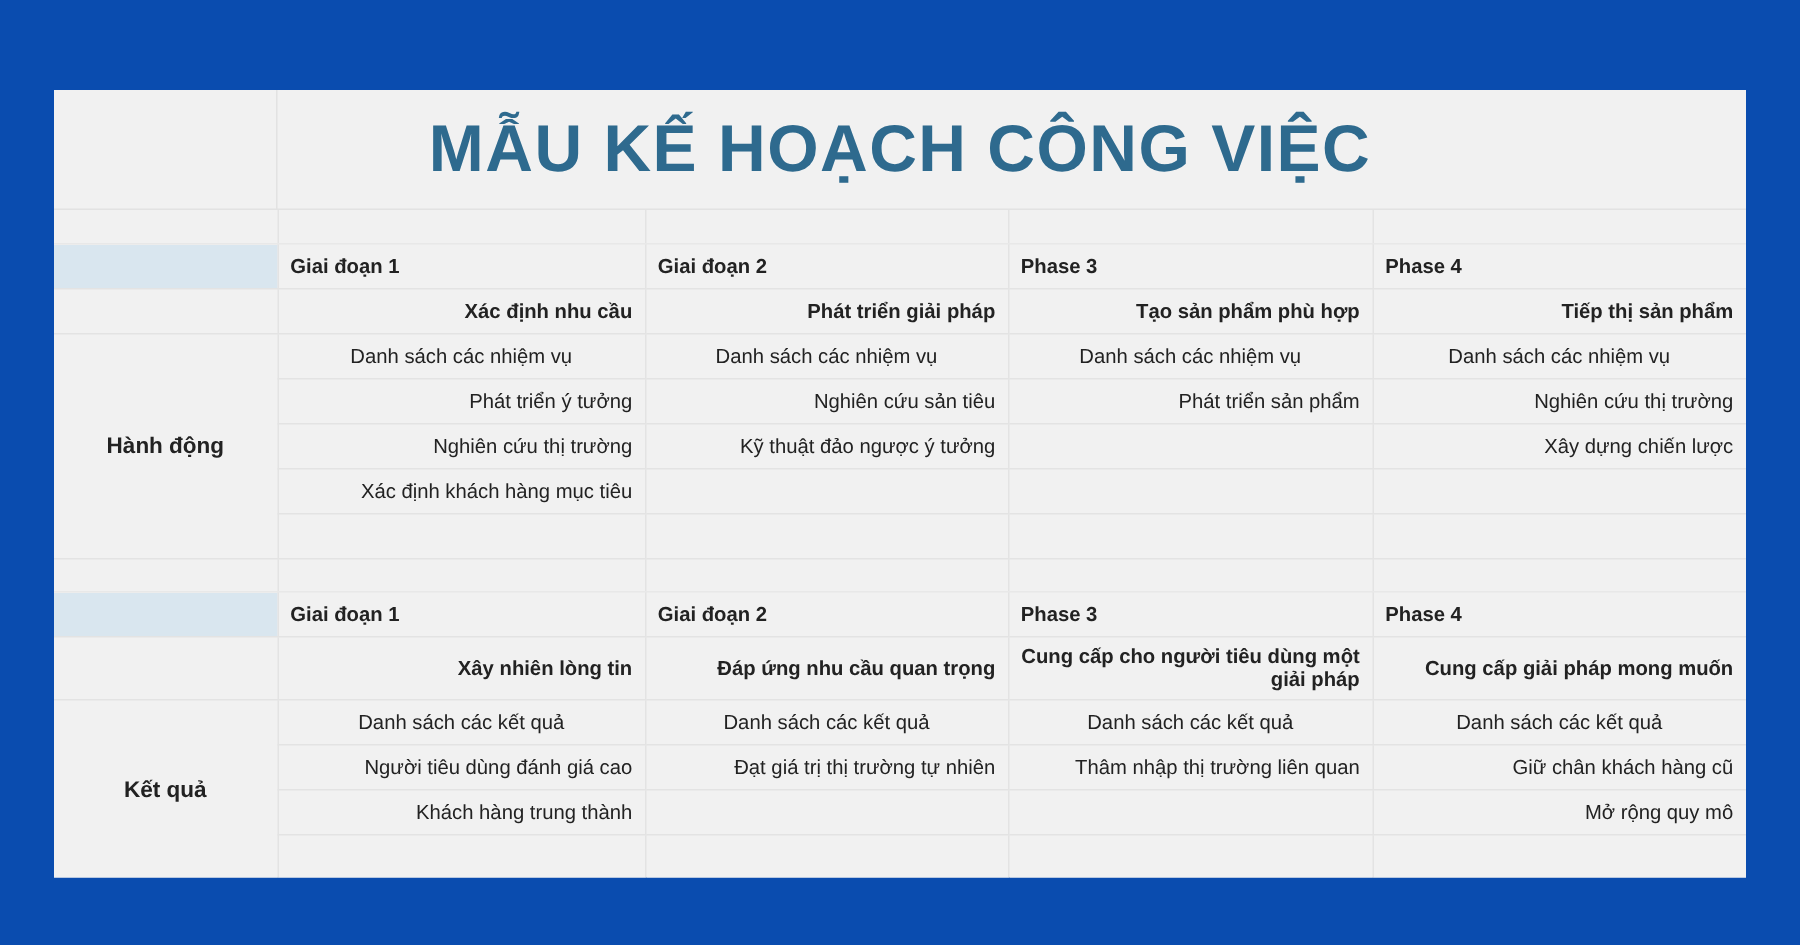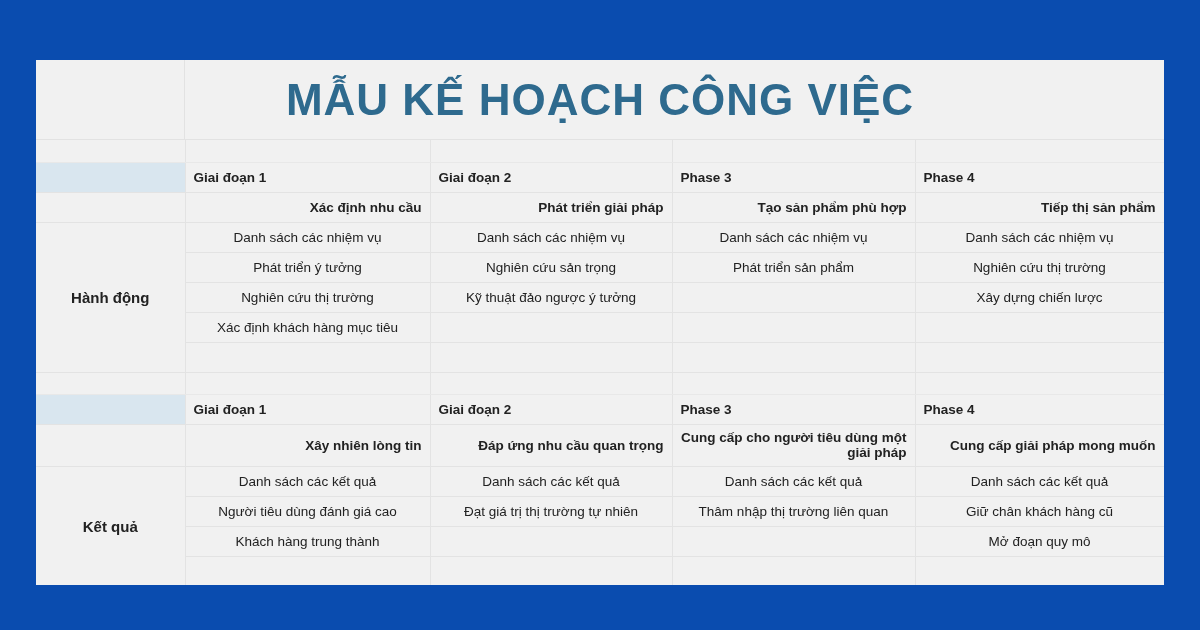--- a/index.html
+++ b/index.html
@@ -113,21 +113,21 @@
     text-align:center;
     vertical-align:middle;
     border-right:1px solid #336A8C;
     border-bottom:1px solid #336A8C;
   }
 
   td.item{
     background:#F1F1F1;
     color:#1F1F1F;
     font-size:13.5px;
-    text-align:center;
+    text-align:right;
     height:30px;
   }
   td.empty{background:#F1F1F1;}
 </style>
 </head>
 <body>
 
 <div class="canvas">
   <div class="sheet">
 
@@ -168,21 +168,21 @@
         </tr>
         <tr>
           <td class="rowlabel" rowspan="5">Hành động</td>
           <td class="listhead">Danh sách các nhiệm vụ</td>
           <td class="listhead">Danh sách các nhiệm vụ</td>
           <td class="listhead">Danh sách các nhiệm vụ</td>
           <td class="listhead">Danh sách các nhiệm vụ</td>
         </tr>
         <tr>
           <td class="item">Phát triển ý tưởng</td>
-          <td class="item">Nghiên cứu sản trọng</td>
+          <td class="item">Nghiên cứu sản tiêu</td>
           <td class="item">Phát triển sản phẩm</td>
           <td class="item">Nghiên cứu thị trường</td>
         </tr>
         <tr>
           <td class="item">Nghiên cứu thị trường</td>
           <td class="item">Kỹ thuật đảo ngược ý tưởng</td>
           <td class="item"></td>
           <td class="item">Xây dựng chiến lược</td>
         </tr>
         <tr>
@@ -230,21 +230,21 @@
         <tr>
           <td class="item">Người tiêu dùng đánh giá cao</td>
           <td class="item">Đạt giá trị thị trường tự nhiên</td>
           <td class="item">Thâm nhập thị trường liên quan</td>
           <td class="item">Giữ chân khách hàng cũ</td>
         </tr>
         <tr>
           <td class="item">Khách hàng trung thành</td>
           <td class="item"></td>
           <td class="item"></td>
-          <td class="item">Mở đoạn quy mô</td>
+          <td class="item">Mở rộng quy mô</td>
         </tr>
         <tr>
           <td class="item empty"></td>
           <td class="item empty"></td>
           <td class="item empty"></td>
           <td class="item empty"></td>
         </tr>
       </tbody>
     </table>
 

